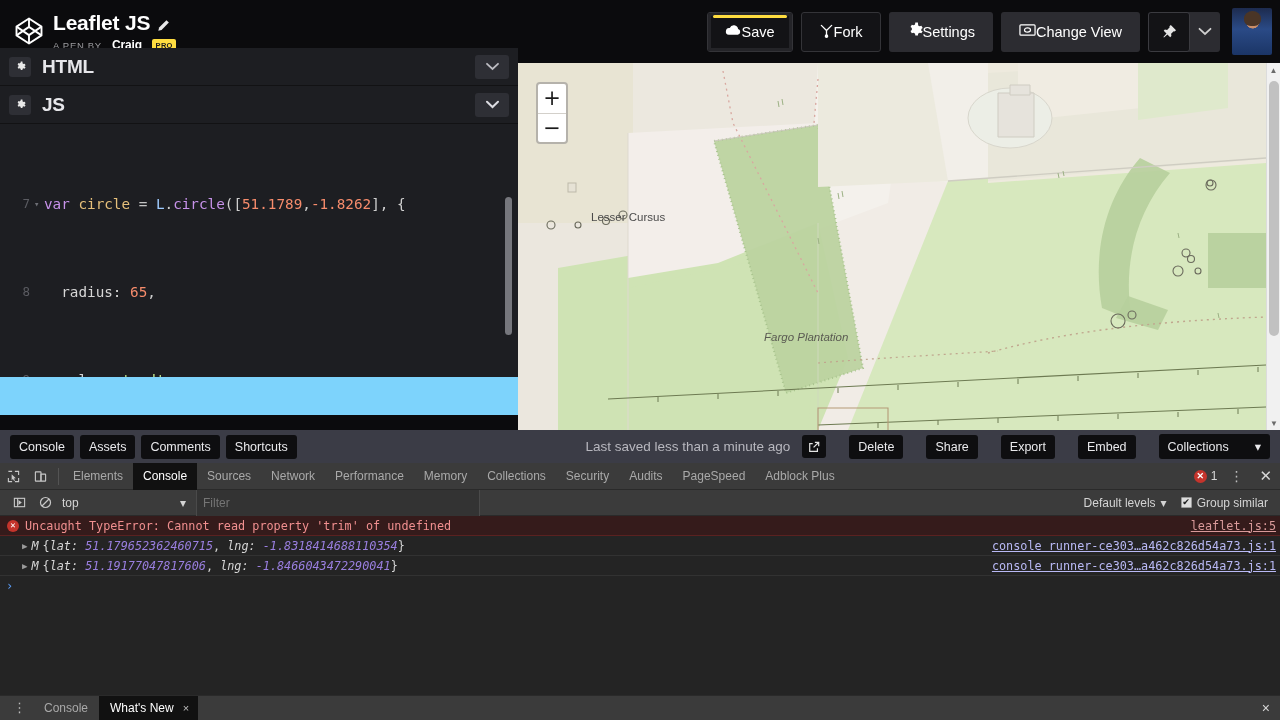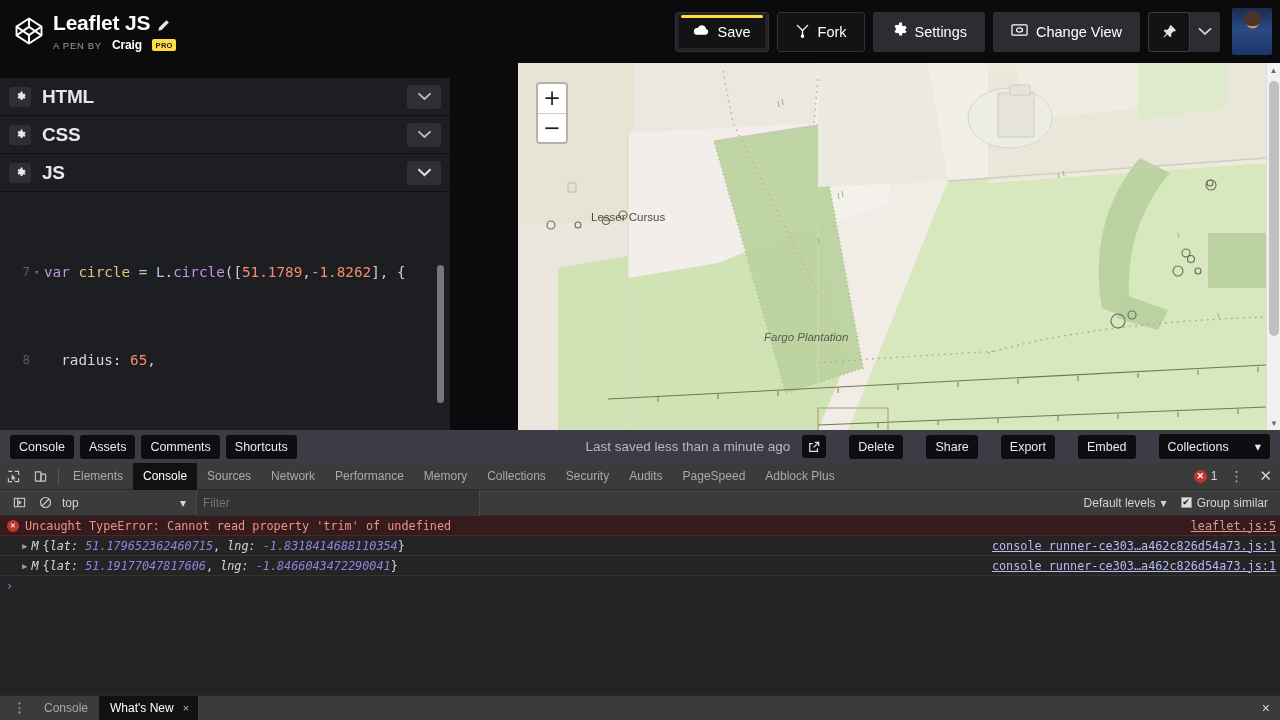--- a/index.html
+++ b/index.html
@@ -35,21 +35,21 @@
   .pro-badge {
     background: #ffdd40; color: #1b1b1d; font-size: 7.5px; font-weight: bold;
     border-radius: 2px; padding: 1.5px 3.5px 1px; letter-spacing: 0.3px;
   }
 
   .header-actions {
     position: absolute; right: 0; top: 0; height: 63px;
     display: flex; align-items: center; gap: 8px; padding-right: 8px;
   }
   .hbtn {
-    display: flex; align-items: center; justify-content: center; gap: 8px;
+    display: flex; align-items: center; justify-content: center; gap: 0;
     height: 40px; padding: 0 17px; border-radius: 3px;
     color: #ffffff; font-size: 14.5px; cursor: pointer;
     border: 1px solid transparent; position: relative;
   }
   .hbtn.dark { background: #131316; border: 1px solid #343438; }
   .hbtn.grey { background: #2c2c31; }
   .hbtn.save {
     background: #131316; border: 1px solid #343438;
     outline: 3px solid #242428; outline-offset: -4px;
   }
@@ -78,21 +78,21 @@
     background-color: #23406f;
     position: relative; overflow: hidden;
   }
   .avatar::after {
     content: ""; position: absolute; left: 12px; top: 3px; width: 17px; height: 15px;
     background: #4a3526; border-radius: 50% 50% 40% 40%;
   }
 
   
   .editors {
-    position: absolute; left: 0; top: 78px; width: 450px; height: 367px;
+    position: absolute; left: 0; top: 48px; width: 518px; height: 367px;
     background: #7dd3fc;
   }
   .panel-header {
     display: flex; align-items: center; height: 38px;
     background: #1d1e22; border-bottom: 1px solid #121214;
     padding: 0 8px 0 9px; cursor: pointer; position: relative;
   }
   .gear-box {
     width: 22px; height: 20px; border-radius: 3px; background: #2e2f35;
     display: flex; align-items: center; justify-content: center; flex: none;
@@ -390,33 +390,20 @@
           </svg>
       </span>
       <span class="panel-label">HTML</span>
       <span class="chev-box">
         <svg width="15" height="9" viewBox="0 0 14 9" fill="none" stroke="#bcbcc2" stroke-width="1.8" stroke-linecap="round">
             <path d="M1.5 1.8 7 7l5.5-5.2"></path>
           </svg>
       </span>
     </div>
 
-    <div class="panel-header">
-      <span class="gear-box">
-        <svg width="11" height="11" viewBox="0 0 16 16" fill="#e8e8e8">
-            <path d="M8 5.4A2.6 2.6 0 1 0 8 10.6 2.6 2.6 0 0 0 8 5.4zm6.1 3.5.1-.9-.1-.9 1.3-1-1.2-2.2-1.6.6a5.7 5.7 0 0 0-1.5-.9L10.8.9H8.4l-.3 1.7a5.7 5.7 0 0 0-1.5.9l-1.6-.6-1.2 2.2 1.3 1-.1.9.1.9-1.3 1 1.2 2.2 1.6-.6c.43.37.95.67 1.5.9l.3 1.7h2.4l.3-1.7c.55-.23 1.07-.53 1.5-.9l1.6.6 1.2-2.2z"></path>
-          </svg>
-      </span>
-      <span class="panel-label">CSS</span>
-      <span class="chev-box">
-        <svg width="15" height="9" viewBox="0 0 14 9" fill="none" stroke="#bcbcc2" stroke-width="1.8" stroke-linecap="round">
-            <path d="M1.5 1.8 7 7l5.5-5.2"></path>
-          </svg>
-      </span>
-    </div>
 
     <div class="panel-header">
       <span class="gear-box">
         <svg width="11" height="11" viewBox="0 0 16 16" fill="#e8e8e8">
             <path d="M8 5.4A2.6 2.6 0 1 0 8 10.6 2.6 2.6 0 0 0 8 5.4zm6.1 3.5.1-.9-.1-.9 1.3-1-1.2-2.2-1.6.6a5.7 5.7 0 0 0-1.5-.9L10.8.9H8.4l-.3 1.7a5.7 5.7 0 0 0-1.5.9l-1.6-.6-1.2 2.2 1.3 1-.1.9.1.9-1.3 1 1.2 2.2 1.6-.6c.43.37.95.67 1.5.9l.3 1.7h2.4l.3-1.7c.55-.23 1.07-.53 1.5-.9l1.6.6 1.2-2.2z"></path>
           </svg>
       </span>
       <span class="panel-label">JS</span>
       <span class="chev-box">
         <svg width="15" height="9" viewBox="0 0 14 9" fill="none" stroke="#dcdce2" stroke-width="2" stroke-linecap="round">

